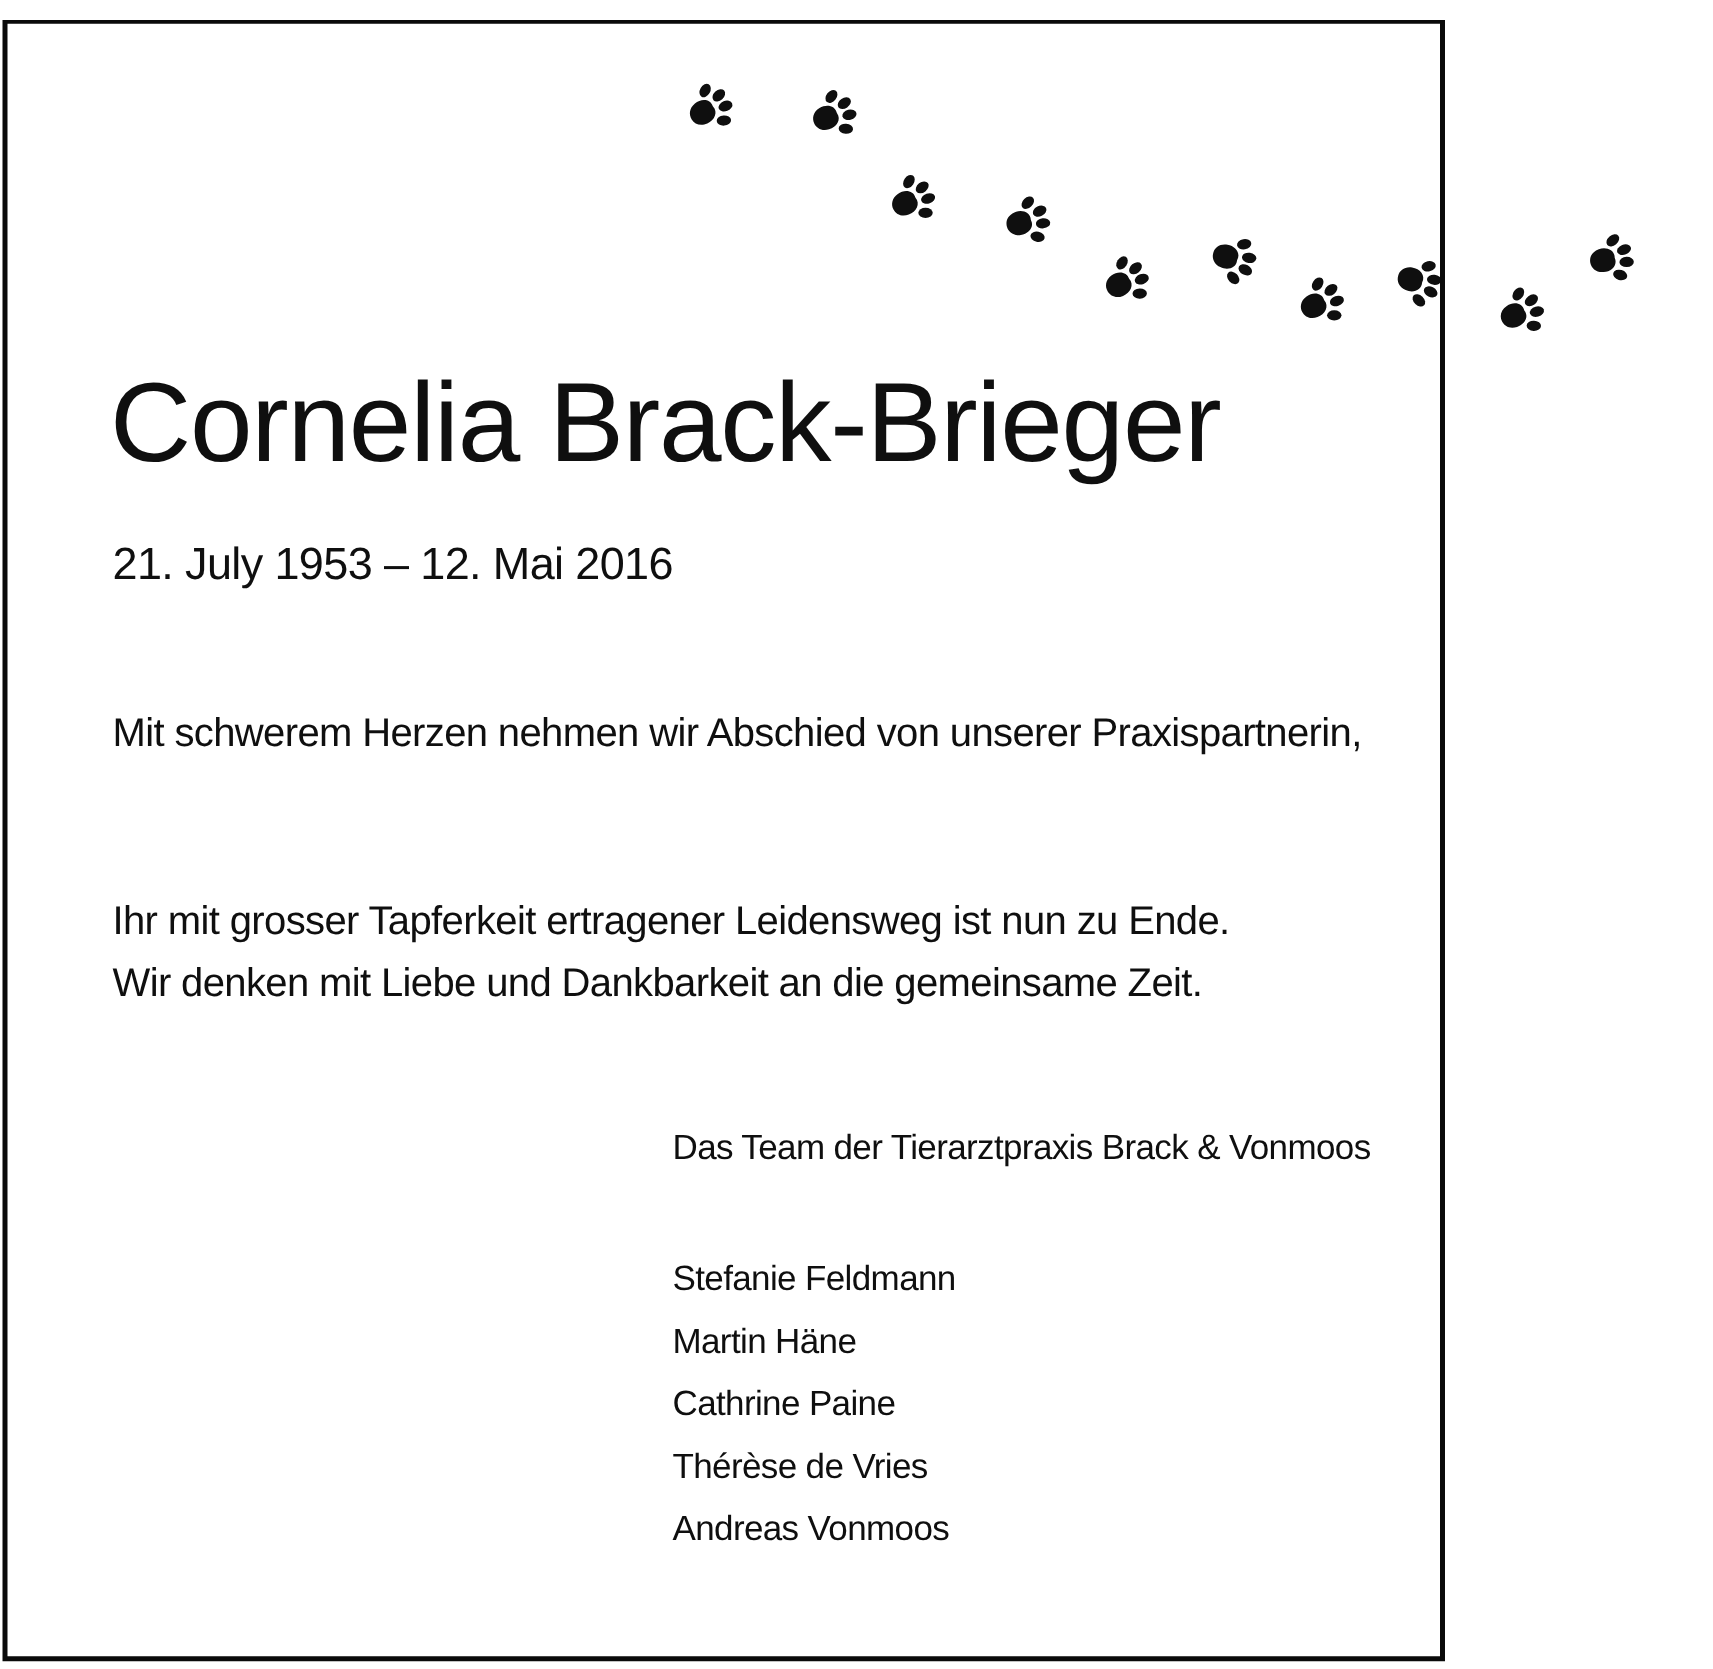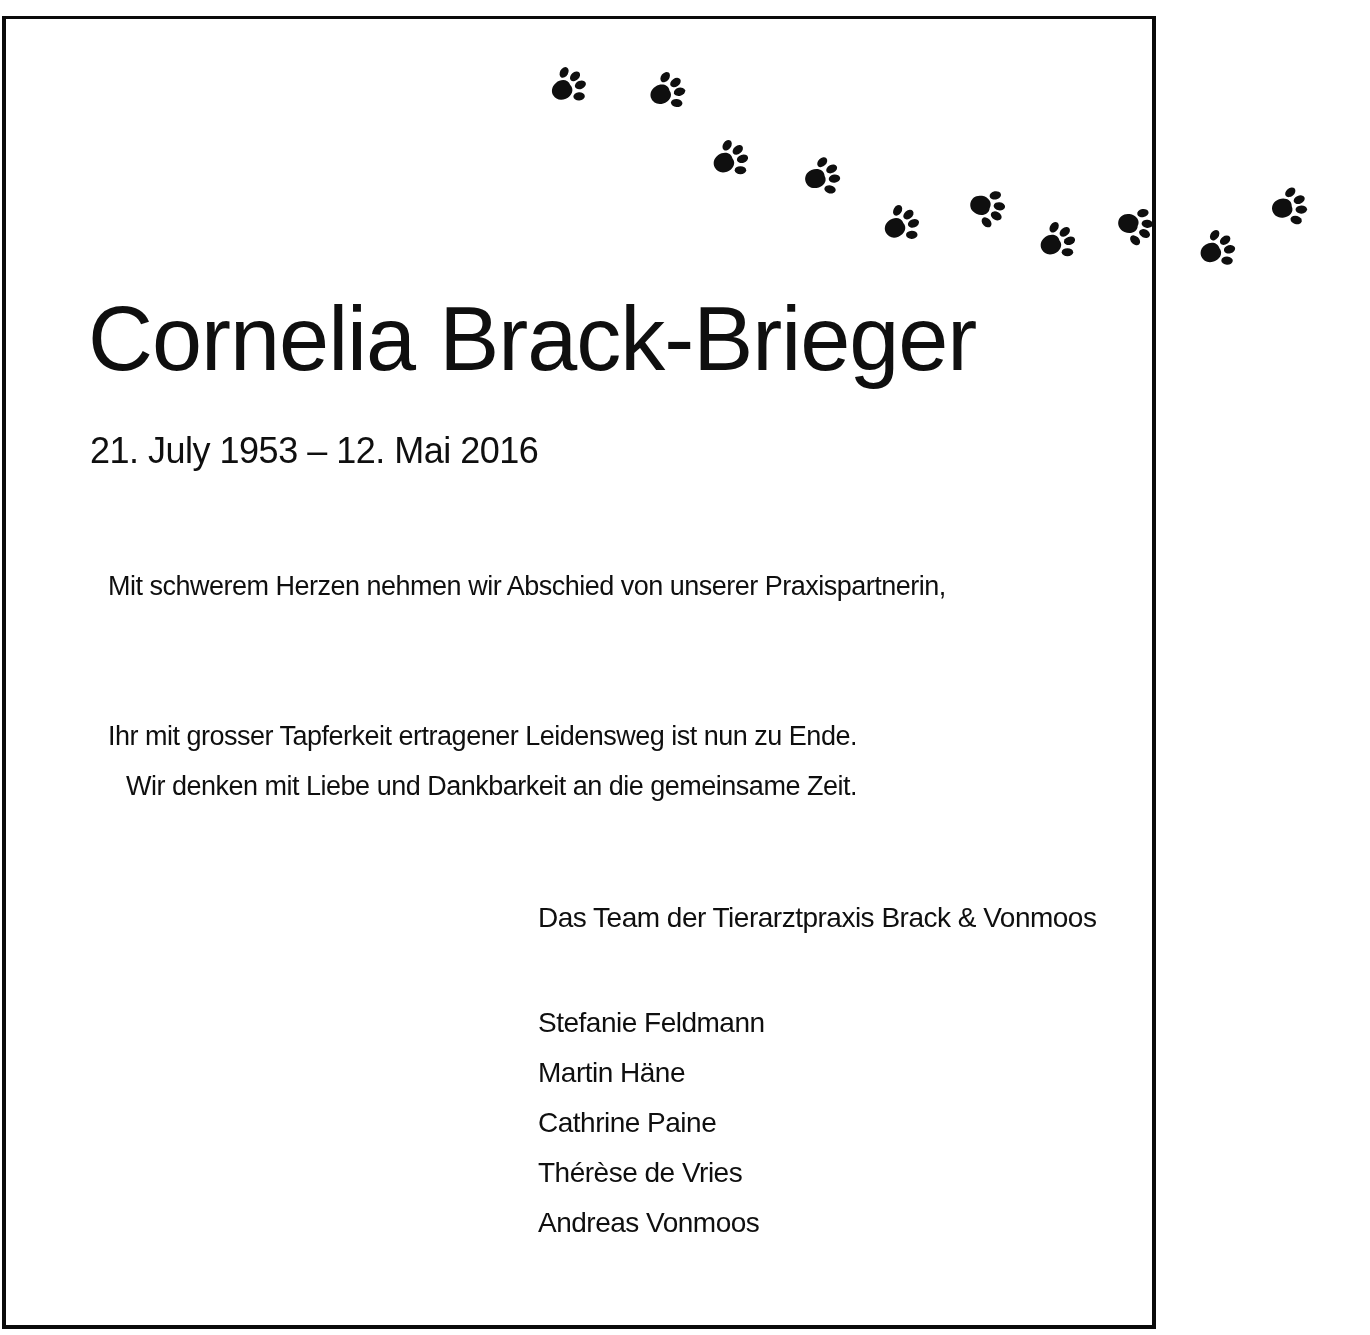--- a/index.html
+++ b/index.html
@@ -53,28 +53,27 @@
     position: absolute;
     left: 90px; top: 413px;
     font-size: 36px;
     line-height: 44px;
     letter-spacing: -0.5px;
     white-space: nowrap;
   }
   .para {
     position: absolute;
     left: 90px;
-    font-size: 27px;
+    font-size: 32px;
     line-height: 50px;
     letter-spacing: -0.5px;
     white-space: nowrap;
-    margin-left: 18px;
   }
   .para-1 { top: 545px; }
-  .para-2 { top: 695px; text-align: right; }
+  .para-2 { top: 695px; }
   .signature {
     position: absolute;
     left: 538px;
     font-size: 28px;
     line-height: 50px;
     letter-spacing: -0.5px;
     white-space: nowrap;
   }
   .sig-team { top: 877px; }
   .sig-names { top: 982px; }

